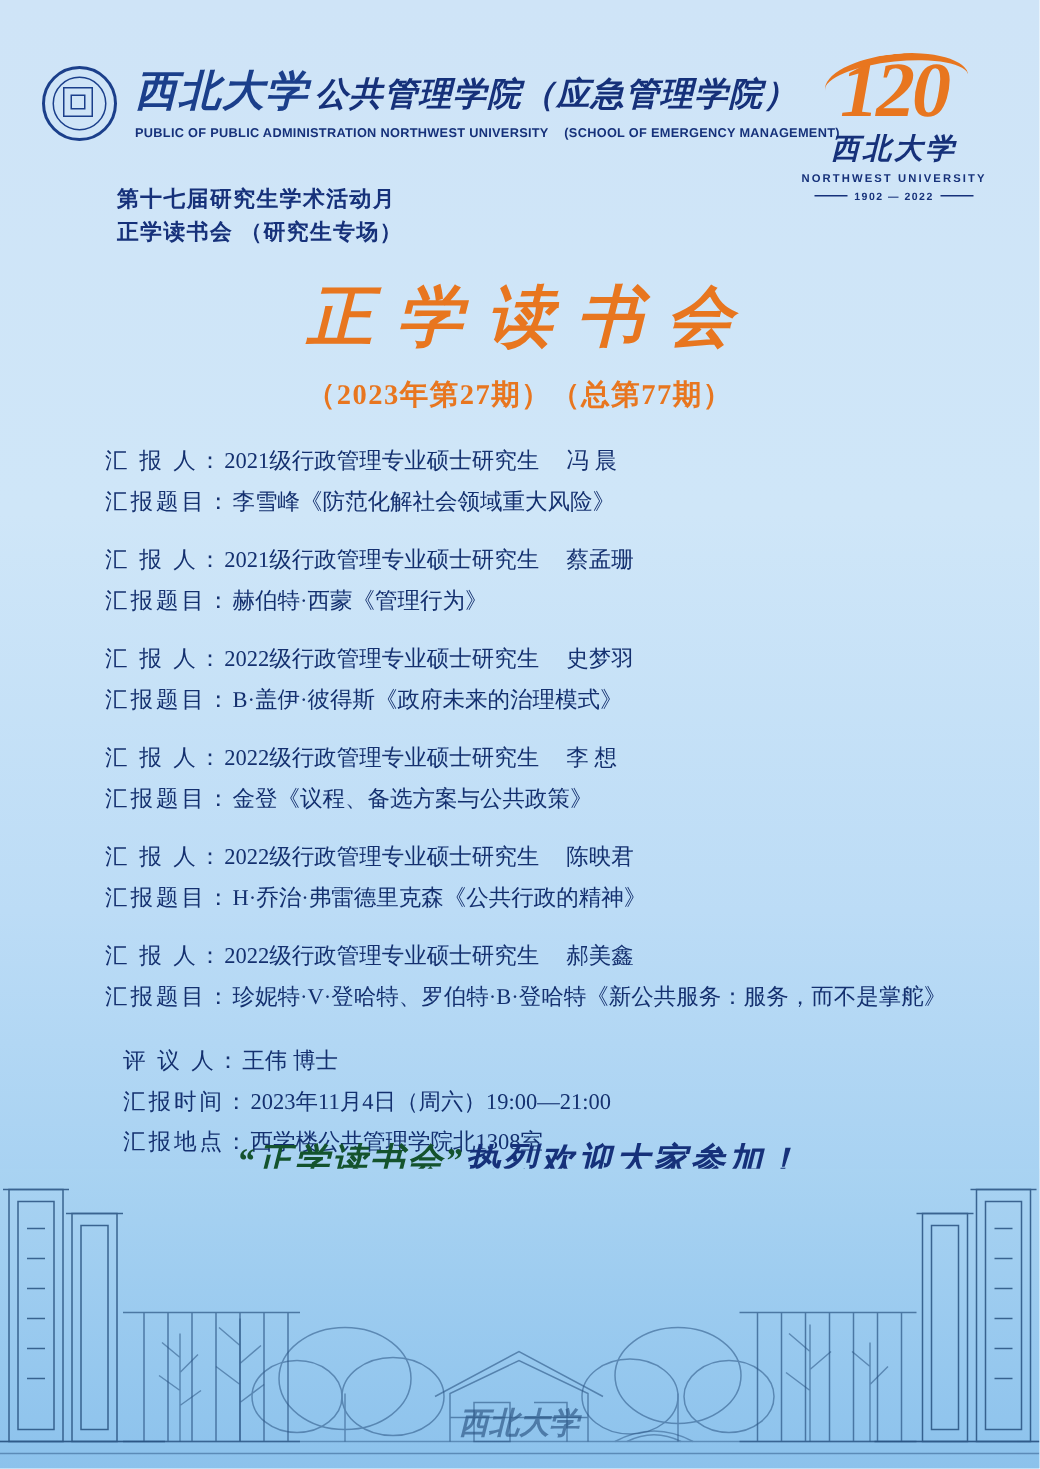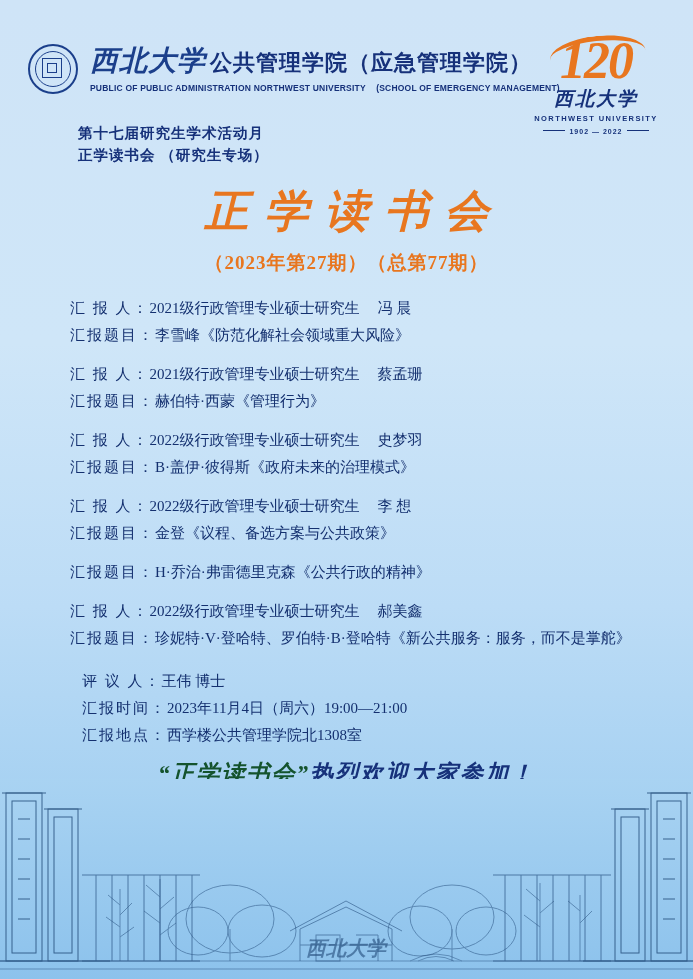--- a/index.html
+++ b/index.html
@@ -83,20 +83,21 @@
     color: #1b3f8b;
     letter-spacing: 1px;
   }
   .cn-rest {
     font-family: "Liberation Serif", serif;
     font-size: 22px;
     font-weight: bold;
     color: #16317a;
     letter-spacing: 1px;
     margin-left: 4px;
+    font-style: italic;
   }
   .en-title {
     margin-top: 3px;
     font-family: "Liberation Sans", sans-serif;
     font-size: 8.5px;
     font-weight: bold;
     color: #16317a;
     letter-spacing: 0.2px;
     white-space: nowrap;
   }
@@ -352,20 +353,23 @@
     <div class="entry">
       <div class="row">
         <span class="lbl">汇 报 人：</span><span>2022级行政管理专业硕士研究生</span><span class="gap"></span><span>李  想</span>
       </div>
       <div class="row">
         <span class="lbl">汇报题目：</span><span>金登《议程、备选方案与公共政策》</span>
       </div>
     </div>
 
     <div class="entry">
+      <div class="row">
+        <span class="lbl">汇 报 人：</span><span>2022级行政管理专业硕士研究生</span><span class="gap"></span><span>陈映君</span>
+      </div>
       <div class="row">
         <span class="lbl">汇报题目：</span><span>H·乔治·弗雷德里克森《公共行政的精神》</span>
       </div>
     </div>
 
     <div class="entry">
       <div class="row">
         <span class="lbl">汇 报 人：</span><span>2022级行政管理专业硕士研究生</span><span class="gap"></span><span>郝美鑫</span>
       </div>
       <div class="row wrap">

